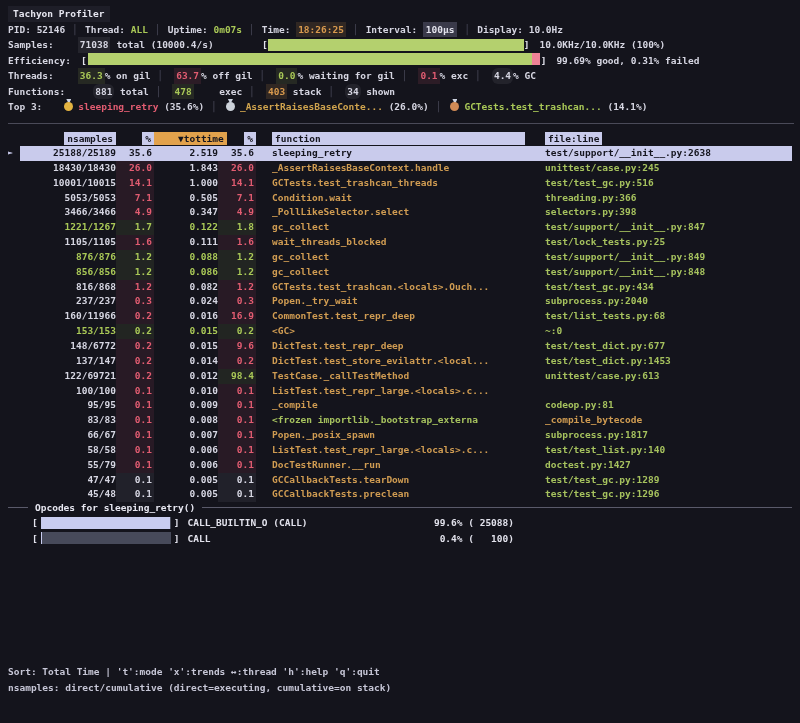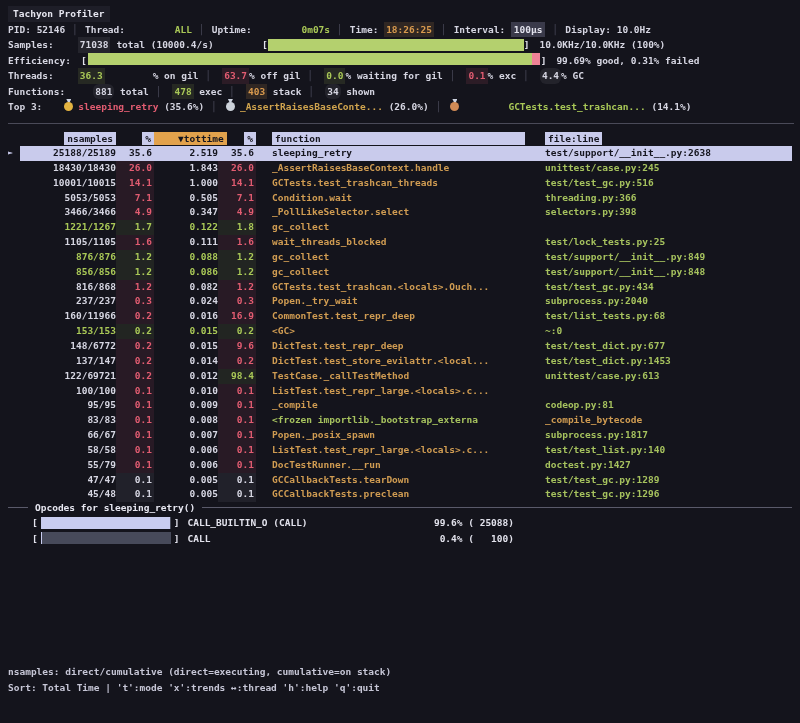--- a/index.html
+++ b/index.html
@@ -4,21 +4,21 @@
 <style>
   html,body{margin:0;padding:0;background:#0f0f16;}
   .screen{position:relative;width:800px;height:723px;background:#14141c;overflow:hidden;
     font-family:"DejaVu Sans Mono",monospace;font-size:9.5px;font-weight:700;color:#d6d6e2;
     white-space:nowrap;}
   .line{height:15.5px;line-height:15.5px;display:flex;align-items:flex-start;}
   .hdr{position:absolute;left:8px;top:6px;right:8px;}
   .title{background:#1e1e28;padding:0 5px;color:#e6e6f0;}
   .sep{color:#484858;margin:0 7px;}
   .lbl{color:#d6d6e2;}
-  .green{color:#a9c857;margin-left:44px;}
+  .green{color:#a9c857;}
   .red{color:#e25c71;}
   .orange{color:#d99a4e;}
   .plainv{color:#d6d6e2;border-radius:6px;}
   .chip-gray{background:#3a3a4a;padding:0 3px;color:#e2e2ec;}
   .chip-faint{background:rgba(255,255,255,.07);padding:0 2px;}
   .numchip{padding:0 2px;margin-left:4px;}
   .numchip.green{background:rgba(169,200,87,.12);}
   .numchip.red{background:rgba(226,92,113,.12);}
   .numchip.orange{background:rgba(217,154,78,.14);}
   .numchip.plainv{background:rgba(214,214,226,.08);}
@@ -119,42 +119,42 @@
       <span class="bar-track eff-track">
           <span class="bar-fill" id="eff-fill" style="width: 98.2%;"></span>
         </span>
       <span class="bracket">]</span>
       <span class="ml10">99.69% good, 0.31% failed</span>
     </div>
 
     <div class="line" id="threads-line">
       <span class="lbl">Threads:</span>
     <span class="green numchip green " style="margin-left: 24px;">36.3</span>
-        <span style="white-space: pre; padding-left: 48px;">% on gil</span>
+        <span style="white-space: pre;">% on gil</span>
         <span class="sep">│</span>
         <span class="red numchip red">63.7</span>
         <span style="white-space: pre;">% off gil</span>
         <span class="sep">│</span>
         <span class="green numchip green">0.0</span>
         <span style="white-space: pre;">% waiting for gil</span>
         <span class="sep">│</span>
         <span class="red numchip red">0.1</span>
         <span style="white-space: pre;">% exc</span>
         <span class="sep">│</span>
         <span class="plainv numchip plainv">4.4</span>
         <span style="white-space: pre;">% GC</span>
       </div>
 
     <div class="line" id="functions-line">
       <span class="lbl">Functions:</span>
     <span class="plainv numchip plainv " style="margin-left: 28px;">881</span>
         <span style="white-space: pre;"> total</span>
         <span class="sep">│</span>
         <span class="green numchip green">478</span>
-        <span style="white-space: pre;"> exec</span>
+        <span style="white-space: pre; padding-left: 20px;"> exec</span>
         <span class="sep">│</span>
         <span class="orange numchip orange">403</span>
         <span style="white-space: pre;"> stack</span>
         <span class="sep">│</span>
         <span class="plainv numchip plainv">34</span>
         <span style="white-space: pre;"> shown</span>
       </div>
 
     <div class="line" id="top3-line">
       <span class="lbl">Top 3:</span>
@@ -233,20 +233,21 @@
           <span class="c c-fn">_PollLikeSelector.select</span>
           <span class="c c-fl">selectors.py:398</span>
         </div>
         <div class="trow good">
           <span class="c c-arrow"></span>
           <span class="c c-n">1221/1267</span>
           <span class="c c-p1">1.7</span>
           <span class="c c-tt">0.122</span>
           <span class="c c-p2">1.8</span>
           <span class="c c-fn">gc_collect</span>
+          <span class="c c-fl">test/support/__init__.py:847</span>
         </div>
         <div class="trow bad">
           <span class="c c-arrow"></span>
           <span class="c c-n">1105/1105</span>
           <span class="c c-p1">1.6</span>
           <span class="c c-tt">0.111</span>
           <span class="c c-p2">1.6</span>
           <span class="c c-fn">wait_threads_blocked</span>
           <span class="c c-fl">test/lock_tests.py:25</span>
         </div>
@@ -427,17 +428,17 @@
             <span class="op-fill" style="width: 0.4%;"></span>
           </span>
           <span class="bracket">]</span>
           <span class="op-name">CALL</span>
           <span class="op-pct"> 0.4% (   100)</span>
         </div>
       </div>
   </div>
 
   <div class="footer">
+    <div class="line">Sort: Total Time | 't':mode 'x':trends ↔:thread 'h':help 'q':quit</div>
     <div class="line">nsamples: direct/cumulative (direct=executing, cumulative=on stack)</div>
-    <div class="line">Sort: Total Time | 't':mode 'x':trends ↔:thread 'h':help 'q':quit</div>
   </div>
 
 </div>
 
 </body></html>

